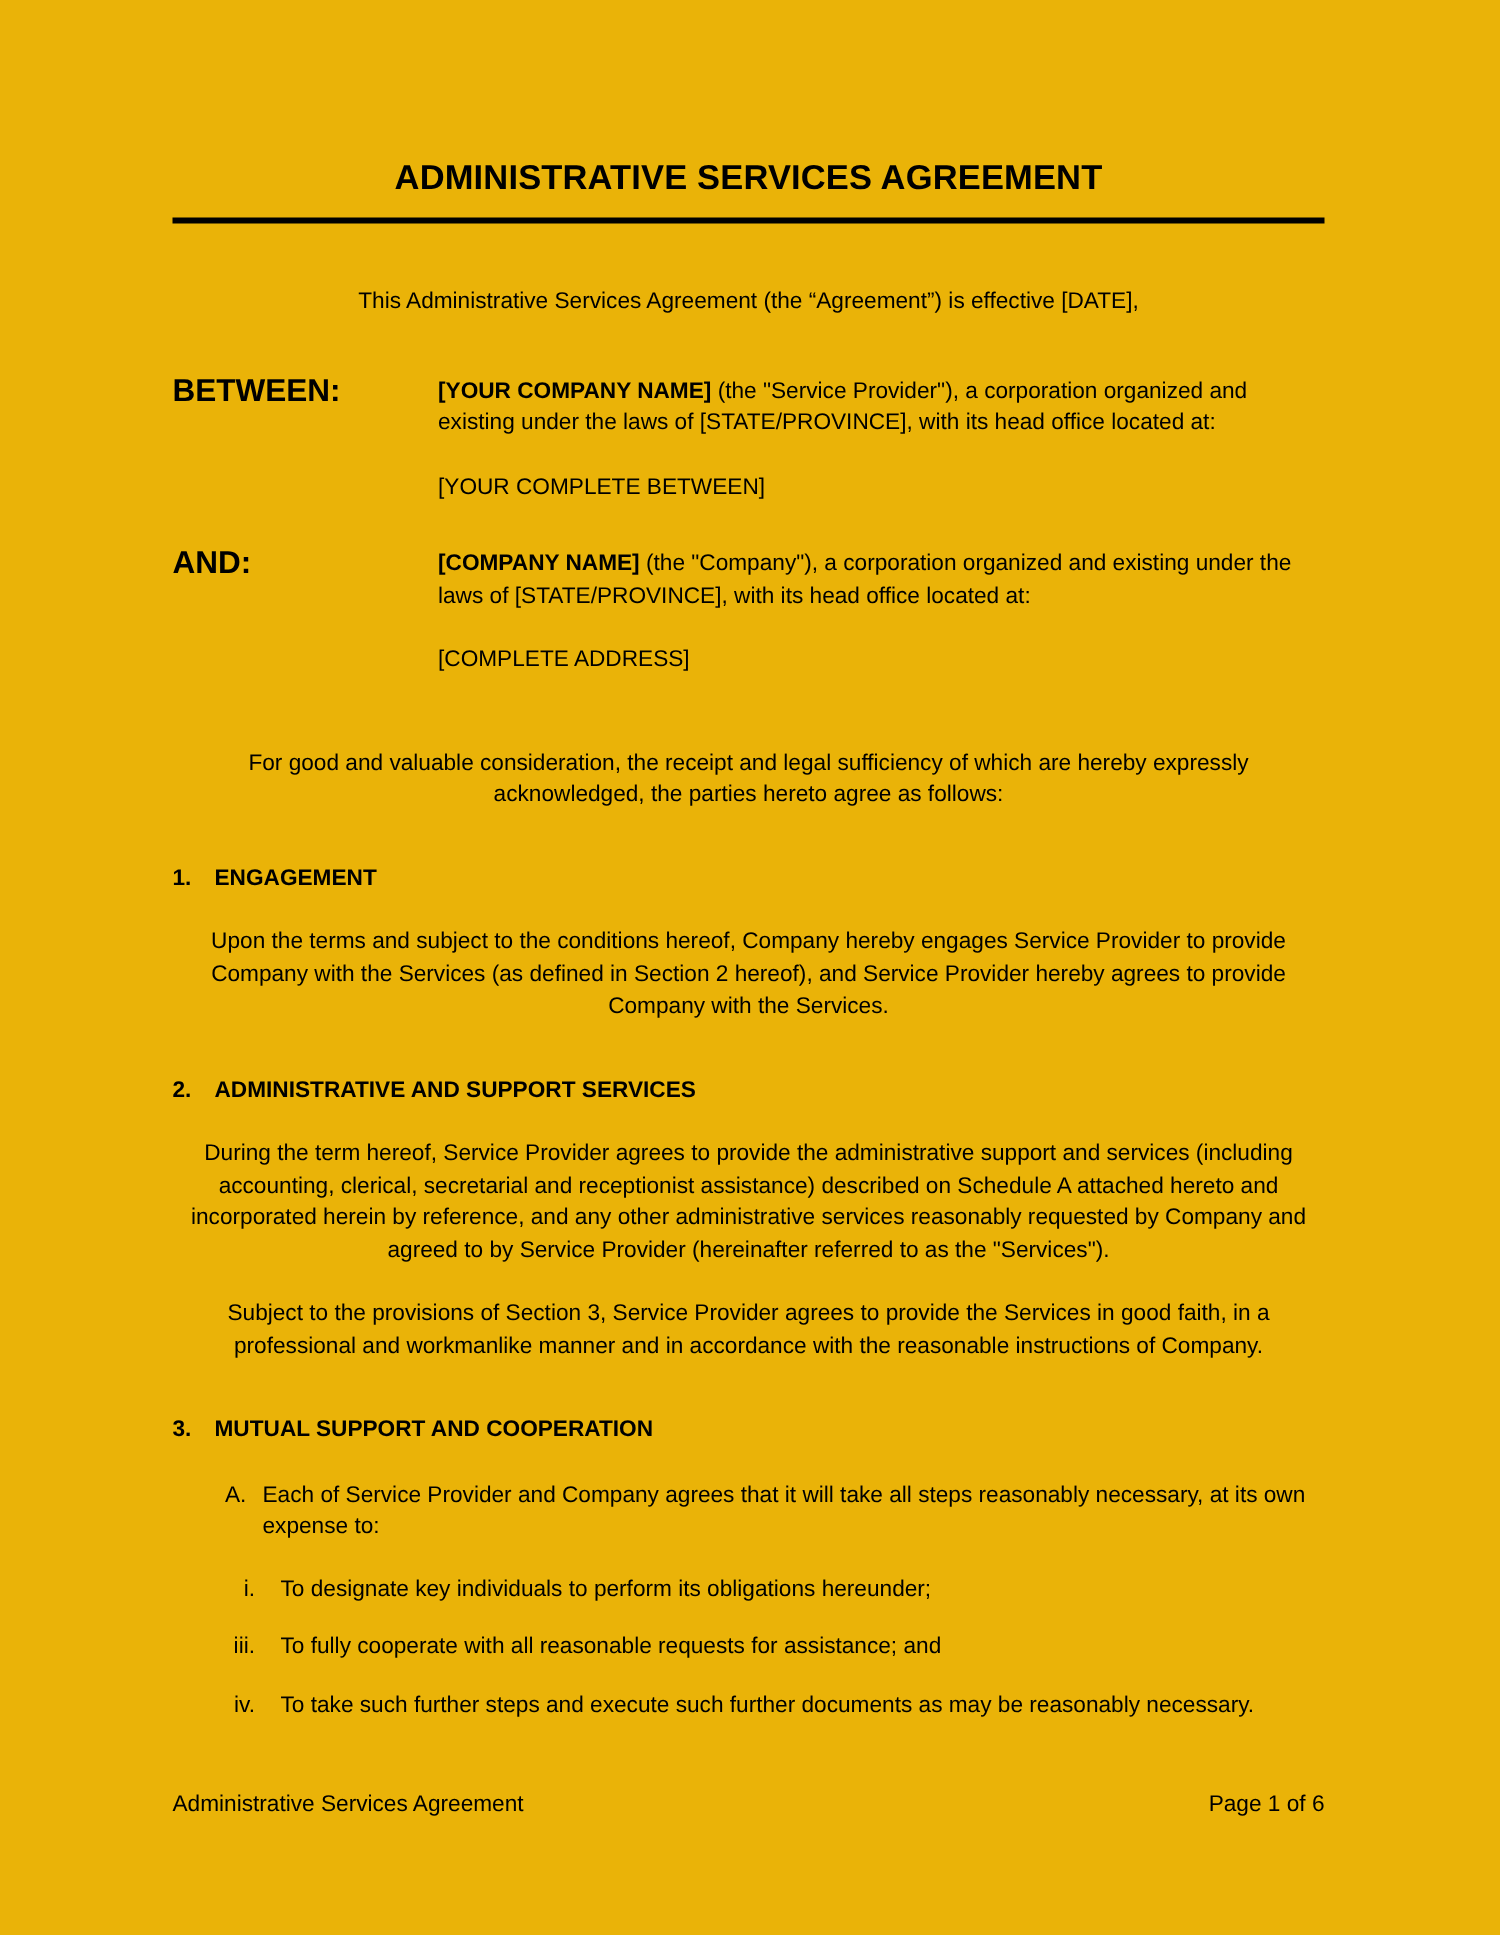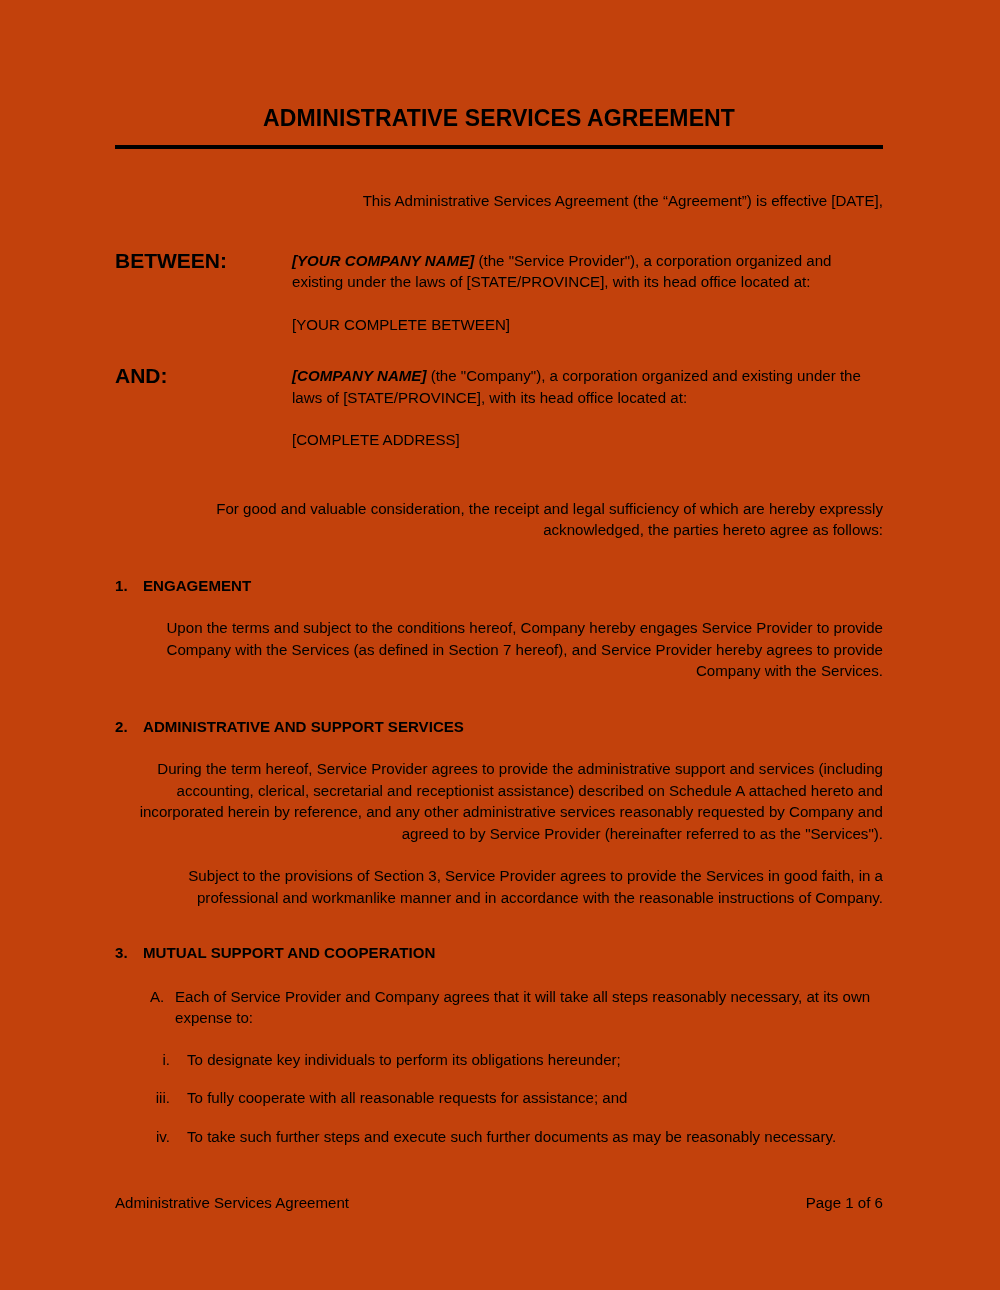--- a/index.html
+++ b/index.html
@@ -9,21 +9,21 @@
     background: #ffffff;
   }
   body {
     font-family: "Liberation Sans", sans-serif;
     color: #000000;
   }
   .page {
     position: relative;
     width: 1000px;
     height: 1290px;
-    background: #c2410c;
+    background: #eab308;
     overflow: hidden;
     box-sizing: border-box;
   }
   .content {
     position: absolute;
     left: 115px;
     top: 104px;
     width: 768px;
   }
 
@@ -42,21 +42,21 @@
     height: 0;
     border-top: 4px solid #000000;
     width: 768px;
   }
 
   
   .para {
     font-size: 15.1px;
     line-height: 21.5px;
     margin: 0;
-    text-align: right;
+    text-align: center;
   }
   .intro {
     margin-top: 41px;
   }
 
   
   .party-block {
     margin-top: 38px;
   }
   .party-row {
@@ -75,21 +75,20 @@
   .party-body {
     flex: 1 1 auto;
     font-size: 15.1px;
     line-height: 21.5px;
   }
   .party-body .addr {
     margin-top: 21px;
   }
   .strong {
     font-weight: bold;
-    font-style: italic;
   }
 
   
   .consideration {
     margin-top: 47px;
   }
 
   
   .section {
     margin-top: 34px;
@@ -205,21 +204,21 @@
     </div>
 
     <p class="para consideration">For good and valuable consideration, the receipt and legal sufficiency of which are hereby expressly acknowledged, the parties hereto agree as follows:</p>
 
     <div class="section">
       <div class="section-heading">
         <span class="section-num">1.</span>
         <span class="section-title">ENGAGEMENT</span>
       </div>
       <div class="section-body">
-        <p class="para">Upon the terms and subject to the conditions hereof, Company hereby engages Service Provider to provide Company with the Services (as defined in Section 7 hereof), and Service Provider hereby agrees to provide Company with the Services.</p>
+        <p class="para">Upon the terms and subject to the conditions hereof, Company hereby engages Service Provider to provide Company with the Services (as defined in Section 2 hereof), and Service Provider hereby agrees to provide Company with the Services.</p>
       </div>
     </div>
 
     <div class="section">
       <div class="section-heading">
         <span class="section-num">2.</span>
         <span class="section-title">ADMINISTRATIVE AND SUPPORT SERVICES</span>
       </div>
       <div class="section-body">
         <p class="para">During the term hereof, Service Provider agrees to provide the administrative support and services (including accounting, clerical, secretarial and receptionist assistance) described on Schedule A attached hereto and incorporated herein by reference, and any other administrative services reasonably requested by Company and agreed to by Service Provider (hereinafter referred to as the "Services").</p>

